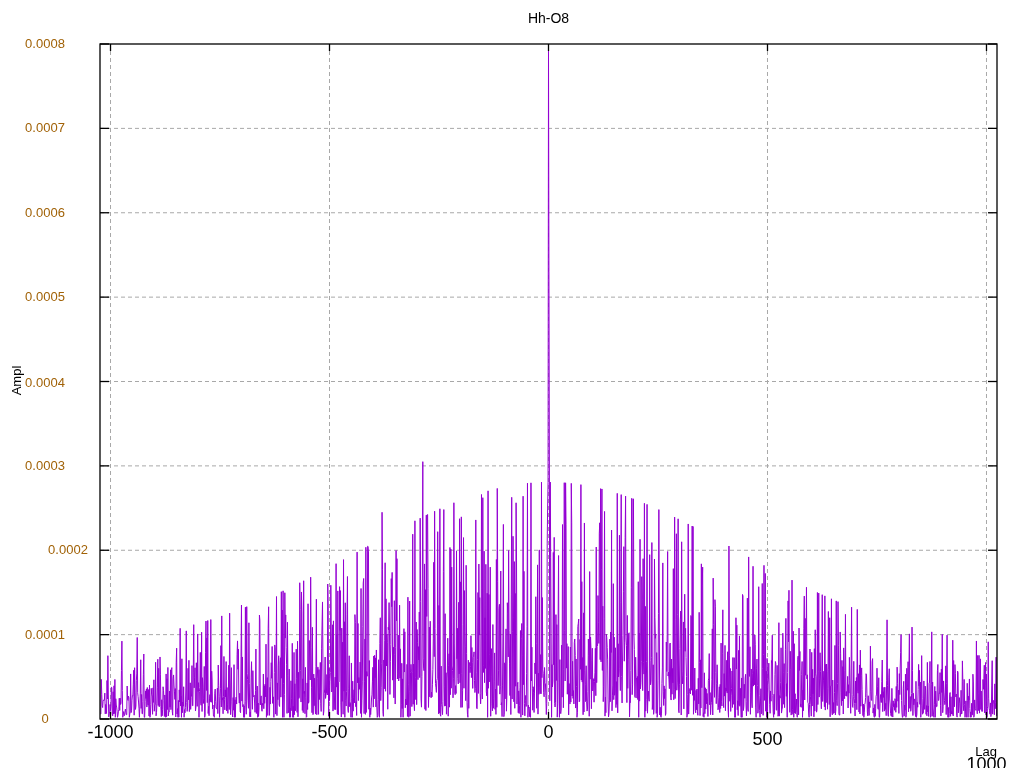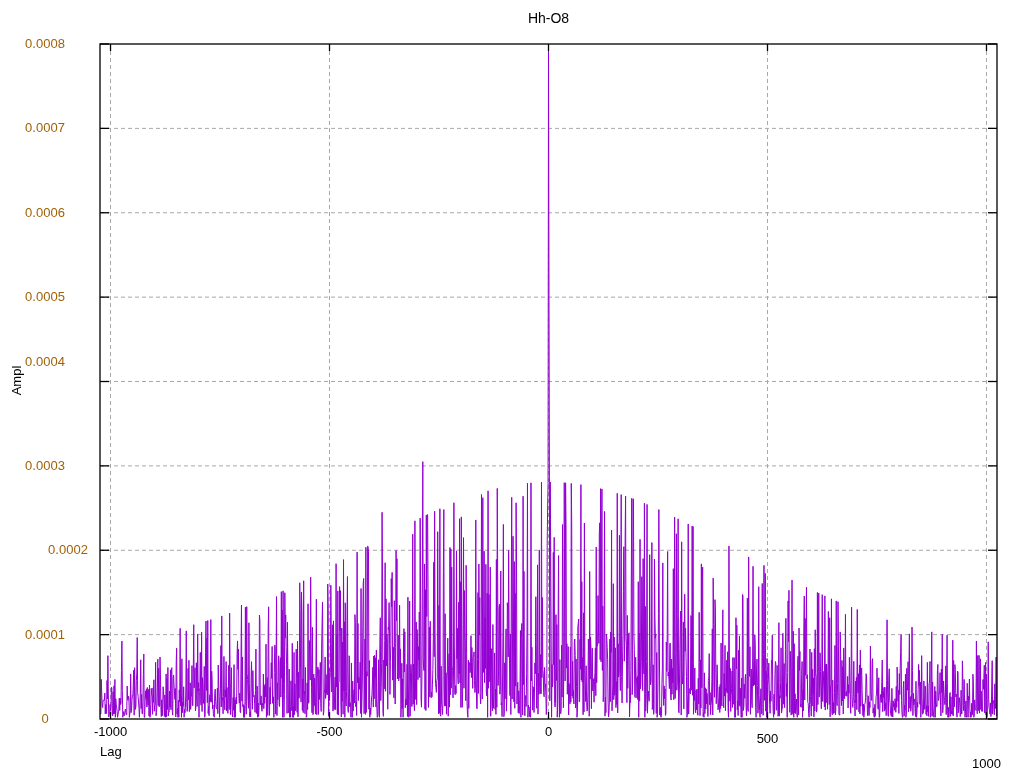--- a/index.html
+++ b/index.html
@@ -7,35 +7,35 @@
     width:1024px;height:768px;background:#ffffff;position:relative;overflow:hidden;
     font-family:"Liberation Sans", sans-serif;color:#000;
   }
   .figure{position:absolute;left:0;top:0;width:1024px;height:756px;}
   svg.plot{position:absolute;left:0;top:0;}
   .chart-title{
     position:absolute;left:100px;top:10px;width:897px;text-align:center;
     font-size:14px;color:#000;
   }
   .x-axis-label{
-    position:absolute;left:100px;top:744px;width:897px;text-align:left;
+    position:absolute;left:100px;top:744px;width:897px;text-align:right;
     font-size:13px;color:#000;
   }
   .y-axis-label{
     position:absolute;left:-24px;top:373px;width:80px;text-align:center;
     font-size:13px;color:#000;
     transform:rotate(-90deg);transform-origin:center center;
   }
   .ytick-label{
     position:absolute;left:0;width:90px;text-align:center;
     font-size:13px;color:#a16207;line-height:16px;
   }
   .xtick-label{
     position:absolute;width:70px;text-align:center;
-    font-size:13px;color:#000;line-height:16px;top:724px;
+    font-size:18px;color:#000;line-height:16px;top:724px;
   }
 </style>
 </head>
 <body>
 
 <div class="figure">
   <svg class="plot" id="plot-svg" width="1024" height="768">
       <line x1="110.51171875" y1="44" x2="110.51171875" y2="719" stroke="#a8a8a8" stroke-width="1" stroke-dasharray="4 3"></line>
       <line x1="329.505859375" y1="44" x2="329.505859375" y2="719" stroke="#a8a8a8" stroke-width="1" stroke-dasharray="4 3"></line>
       <line x1="548.5" y1="44" x2="548.5" y2="719" stroke="#a8a8a8" stroke-width="1" stroke-dasharray="4 3"></line>
@@ -80,21 +80,21 @@
       <line x1="997" y1="44" x2="988" y2="44" stroke="#000000" stroke-width="1.3"></line>
     </svg>
   <div class="chart-title">Hh-O8</div>
   <div class="x-axis-label">Lag</div>
   <div class="y-axis-label">Ampl</div>
   <div id="tick-labels">
       <div class="ytick-label" style="top: 711px;">0</div>
       <div class="ytick-label" style="top: 626.625px;">0.0001</div>
       <div class="ytick-label" style="top: 542.25px; margin-left: 23px;">0.0002</div>
       <div class="ytick-label" style="top: 457.875px;">0.0003</div>
-      <div class="ytick-label" style="top: 354px;">0.0004</div>
+      <div class="ytick-label" style="top: 375px;">0.0004</div>
       <div class="ytick-label" style="top: 289.125px;">0.0005</div>
       <div class="ytick-label" style="top: 204.75px;">0.0006</div>
       <div class="ytick-label" style="top: 120.375px;">0.0007</div>
       <div class="ytick-label" style="top: 36px;">0.0008</div>
       <div class="xtick-label" style="left: 75.5117px;">-1000</div>
       <div class="xtick-label" style="left: 294.506px;">-500</div>
       <div class="xtick-label" style="left: 513.5px;">0</div>
       <div class="xtick-label" style="left: 732.494px; margin-top: 7px;">500</div>
       <div class="xtick-label" style="left: 951.488px; margin-top: 32px;">1000</div>
     </div>

